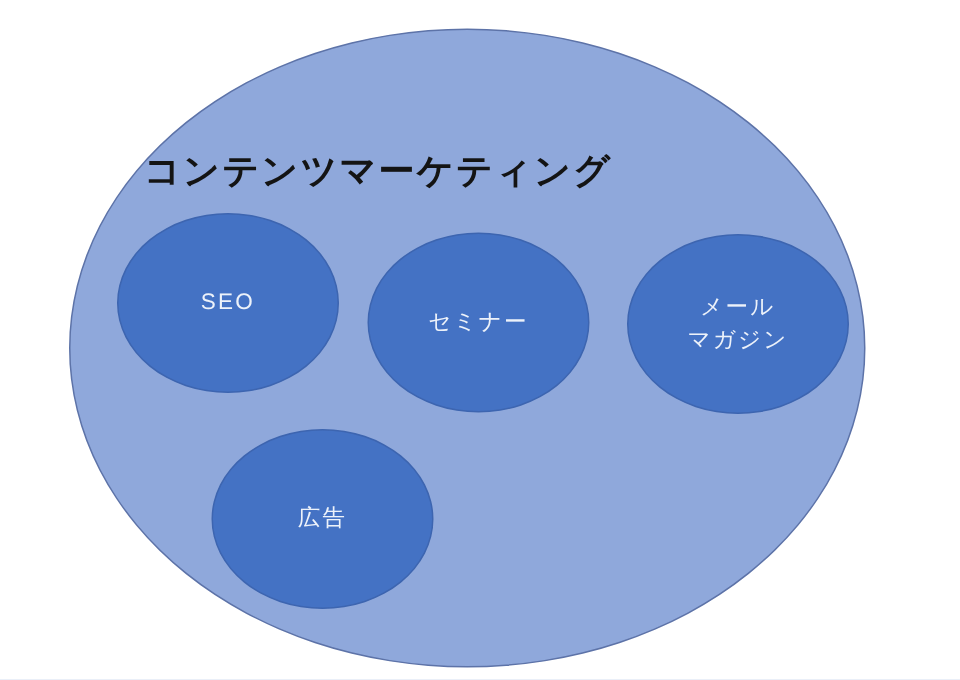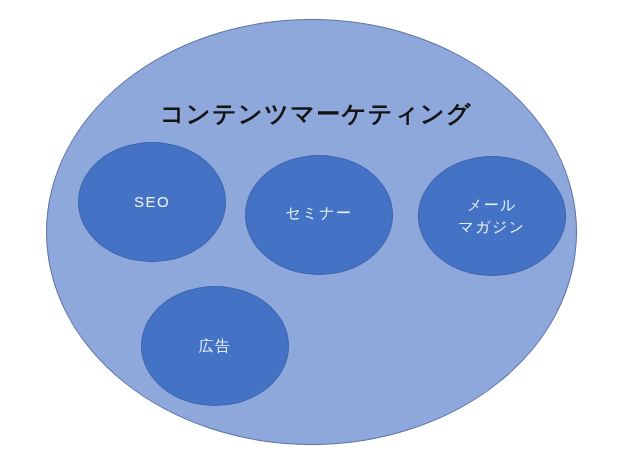--- a/index.html
+++ b/index.html
@@ -24,21 +24,21 @@
     border-radius: 50%;
     background: #8FA8DB;
     border: 1.5px solid #5D73A8;
     box-sizing: border-box;
   }
   .diagram-title {
     position: absolute;
     left: 96px;
     top: 98px;
     width: 440px;
-    text-align: center;
+    text-align: left;
     font-size: 24px;
     font-weight: bold;
     color: #141414;
     letter-spacing: 1.5px;
     white-space: nowrap;
   }
   .node {
     position: absolute;
     width: 148px;
     height: 120px;
@@ -52,21 +52,21 @@
   }
   .node-label {
     color: #EDF2FA;
     font-size: 15px;
     letter-spacing: 1.5px;
     text-align: center;
     line-height: 22px;
     white-space: pre-line;
   }
   .node-seo          { left: 78px;    top: 142px; }
-  .node-seminar      { left: 245px;   top: 155px; font-family: Liberation Mono, monospace; }
+  .node-seminar      { left: 245px;   top: 155px; }
   .node-mailmagazine { left: 418px;   top: 156px; }
   .node-advertising  { left: 141px;   top: 286px; }
   .node-sns          { left: 334px;   top: 285px; }
 </style>
 </head>
 <body>
 
 <div class="canvas">
 
   <div class="outer-ellipse"></div>

